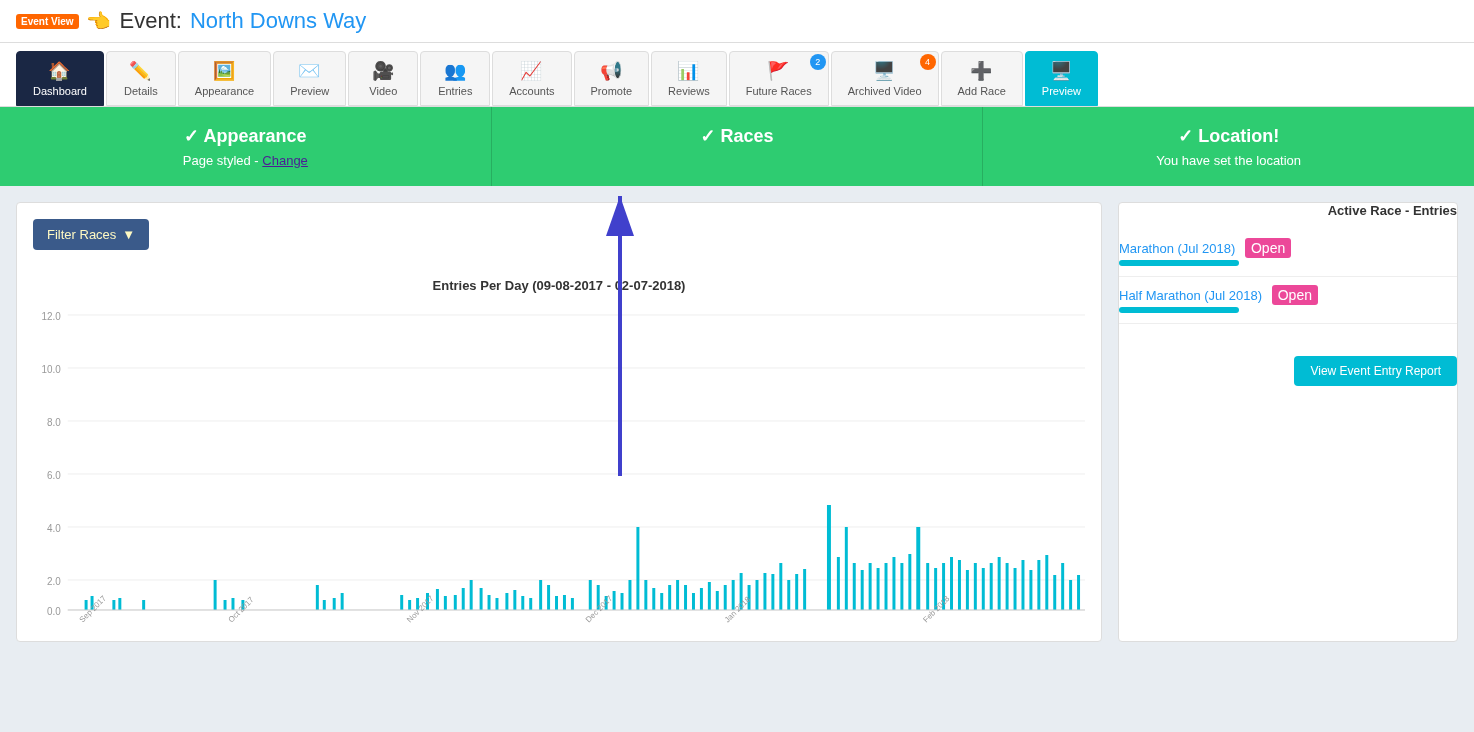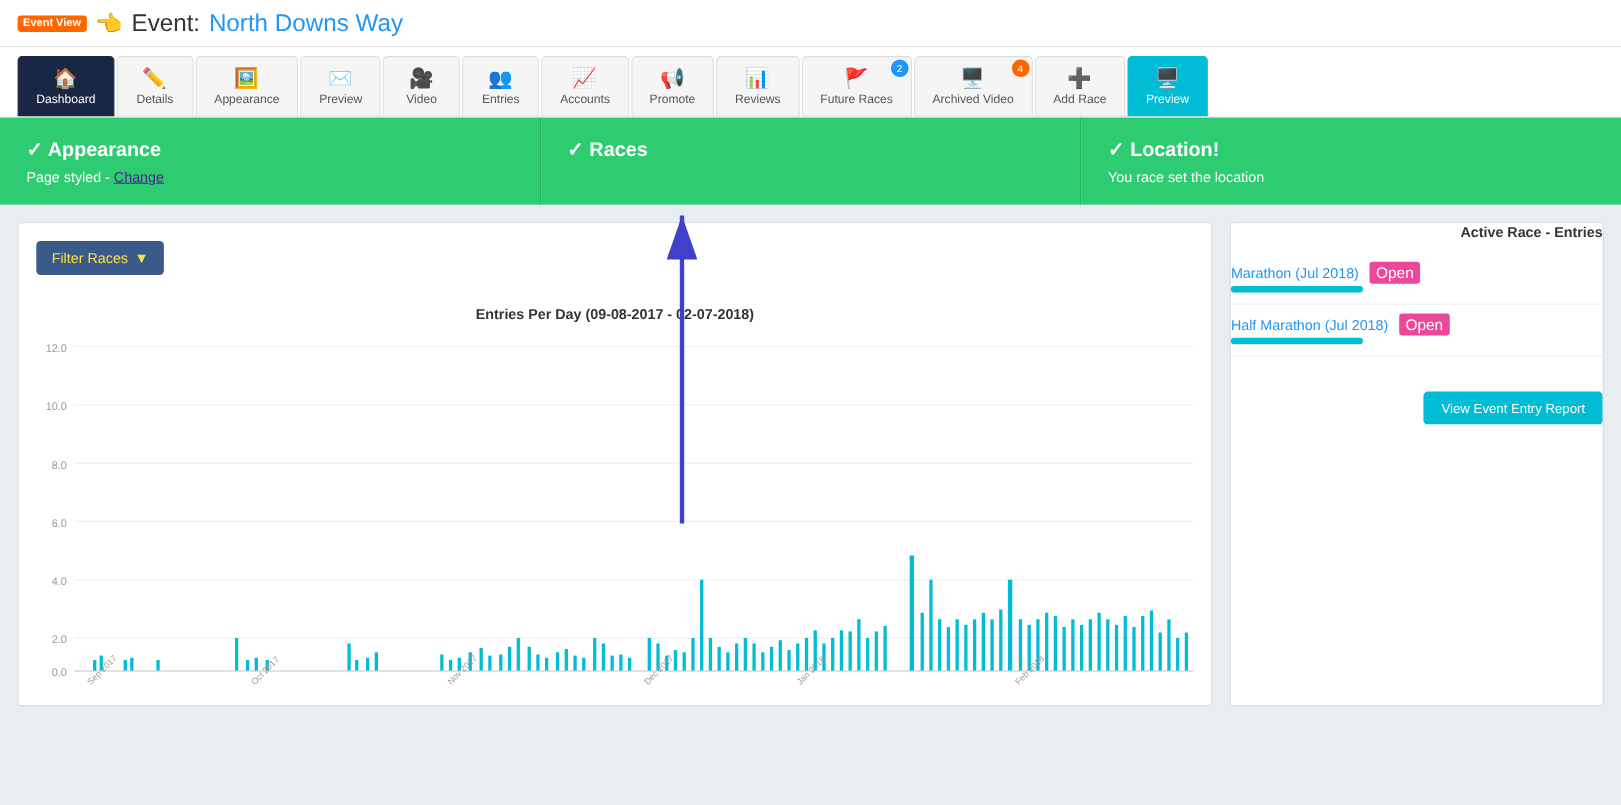--- a/index.html
+++ b/index.html
@@ -94,21 +94,21 @@
     .status-cards {
       display: flex;
       gap: 0;
       margin: 0;
     }
     .status-card {
       flex: 1;
       background: #2ecc71;
       color: #fff;
       padding: 18px 24px;
-      text-align: left;
+      text-align: center;
       border-right: 1px solid #27ae60;
     }
     .status-card:last-child { border-right: none; }
     .status-card .card-title {
       font-size: 18px;
       font-weight: bold;
       margin-bottom: 6px;
     }
     .status-card .card-sub {
       font-size: 13px;
@@ -130,21 +130,21 @@
     .chart-area {
       flex: 1;
       background: #fff;
       border-radius: 4px;
       padding: 16px;
       border: 1px solid #ddd;
       min-height: 420px;
     }
     .filter-btn {
       background: #3a5a8a;
-      color: #fde047;
+      color: #fef9c3;
       border: none;
       padding: 8px 14px;
       border-radius: 4px;
       cursor: pointer;
       font-size: 13px;
       margin-bottom: 16px;
       display: inline-flex;
       align-items: center;
       gap: 6px;
     }
@@ -291,21 +291,21 @@
     <div class="card-title">✓ Appearance</div>
     <div class="card-sub">
       Page styled - <a href="#">Change</a>
     </div>
   </div>
   <div class="status-card">
     <div class="card-title">✓ Races</div>
   </div>
   <div class="status-card">
     <div class="card-title">✓ Location!</div>
-    <div class="card-sub">You race set the location</div>
+    <div class="card-sub">You have set the location</div>
   </div>
 </div>
 
 <div class="main-content">
 
   <div class="chart-area">
     <div style="margin-bottom:12px;">
       <button class="filter-btn">
         <span>Filter Races</span>
         <span>▼</span>

